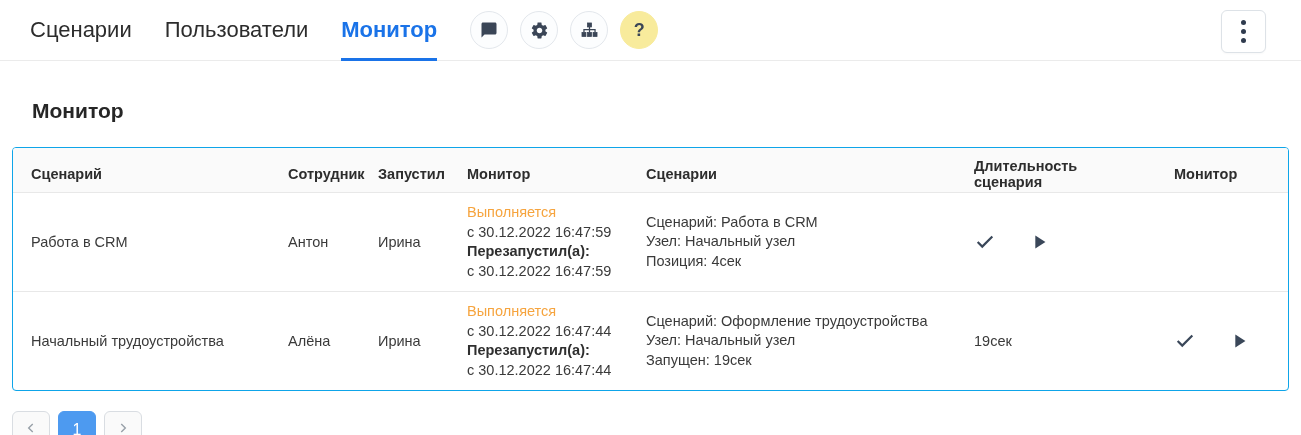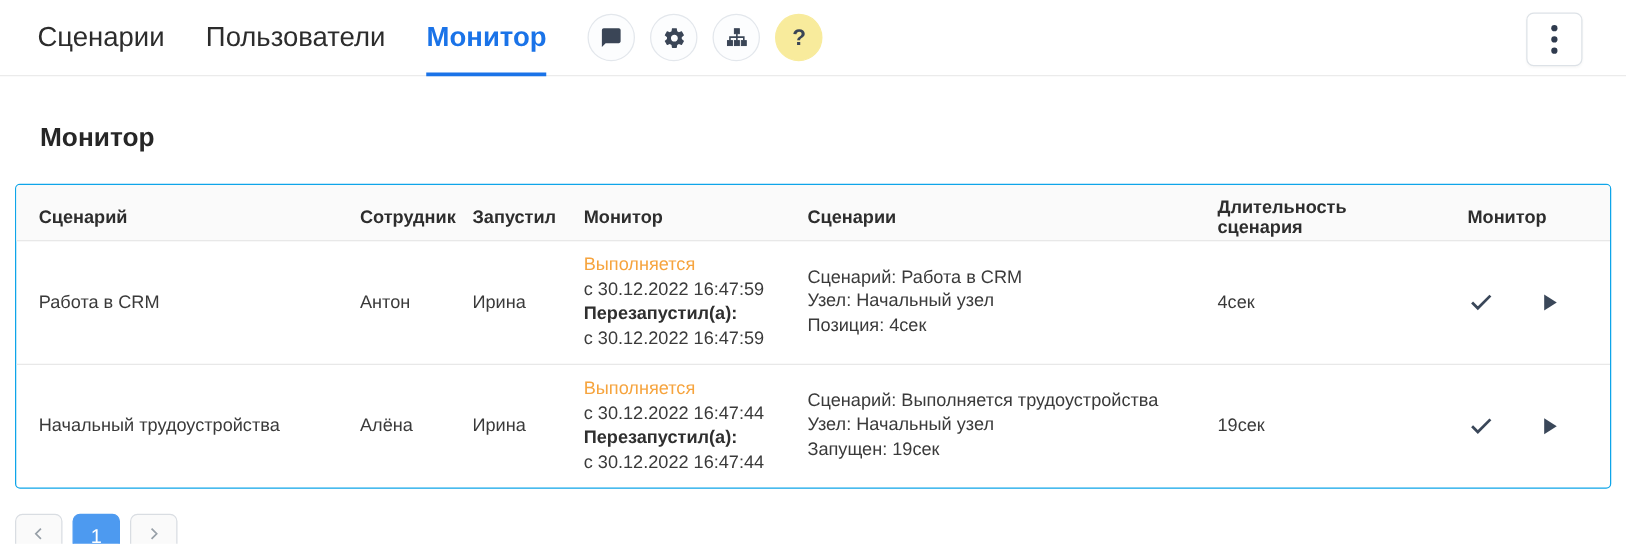--- a/index.html
+++ b/index.html
@@ -217,21 +217,20 @@
       <span class="status-state">Выполняется</span>
       <span>с 30.12.2022 16:47:59</span>
       <span class="status-restarted">Перезапустил(а):</span>
       <span>с 30.12.2022 16:47:59</span>
     </div>
     <div class="cell multiline">
       <span>Сценарий: Работа в CRM</span>
       <span>Узел: Начальный узел</span>
       <span>Позиция: 4сек</span>
     </div>
-    <div class="cell">4сек</div>
     <div class="cell actions-cell">
       <span class="action-icon">
         <svg width="22" height="22" viewBox="0 0 24 24" fill="none" stroke="#3a4759" stroke-width="2.4">
           <path d="M20 6L9 17l-5-5"></path>
         </svg>
       </span>
       <span class="action-icon">
         <svg width="22" height="22" viewBox="0 0 24 24" fill="#3a4759">
           <path d="M8 5v14l11-7z"></path>
         </svg>
@@ -243,21 +242,21 @@
     <div class="cell">Начальный трудоустройства</div>
     <div class="cell">Алёна</div>
     <div class="cell">Ирина</div>
     <div class="cell multiline">
       <span class="status-state">Выполняется</span>
       <span>с 30.12.2022 16:47:44</span>
       <span class="status-restarted">Перезапустил(а):</span>
       <span>с 30.12.2022 16:47:44</span>
     </div>
     <div class="cell multiline">
-      <span>Сценарий: Выполняется трудоустройства</span>
+      <span>Сценарий: Оформление трудоустройства</span>
       <span>Узел: Начальный узел</span>
       <span>Запущен: 19сек</span>
     </div>
     <div class="cell">19сек</div>
     <div class="cell actions-cell">
       <span class="action-icon">
         <svg width="22" height="22" viewBox="0 0 24 24" fill="none" stroke="#3a4759" stroke-width="2.4">
           <path d="M20 6L9 17l-5-5"></path>
         </svg>
       </span>

